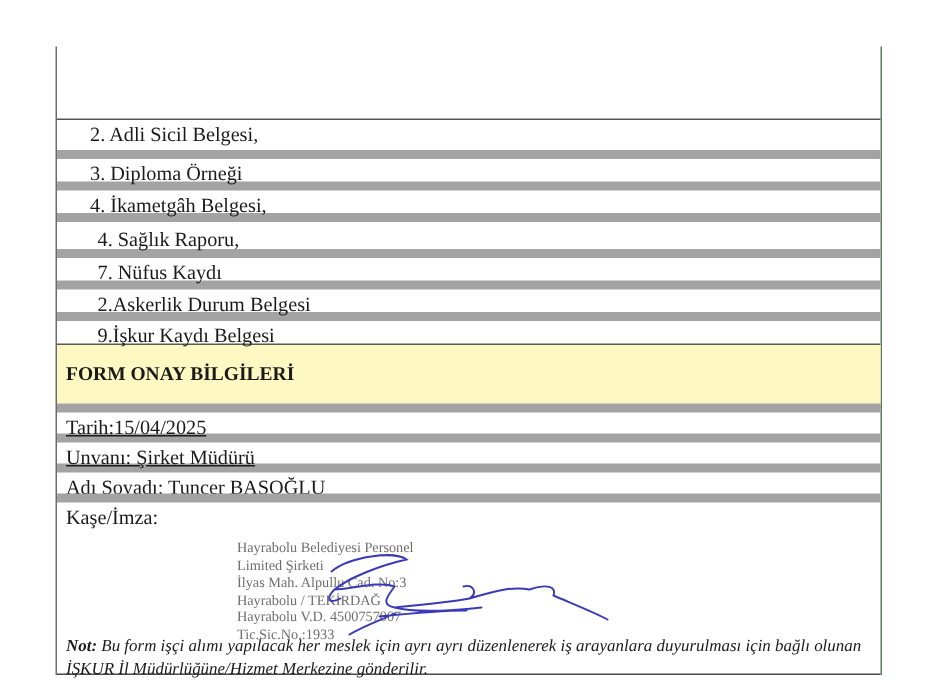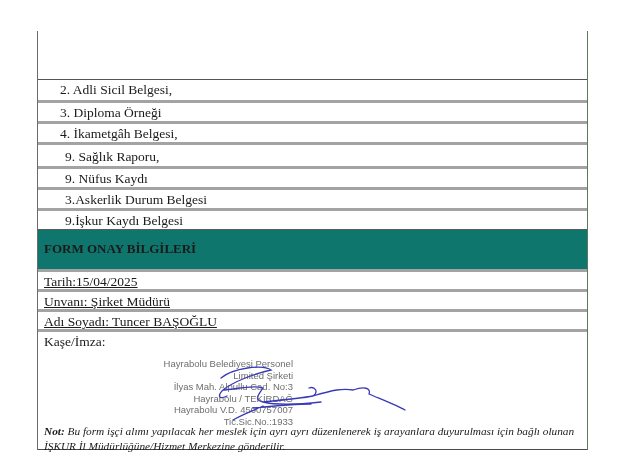--- a/index.html
+++ b/index.html
@@ -8,49 +8,49 @@
       font-family: "Liberation Serif", "DejaVu Serif", serif;
       color: #1a1a1a;
     }
     .doc-table {
       position: absolute; left: 37px; top: 31px; width: 549px;
       border-collapse: collapse;
       border-left: 1px solid #6b6b6b;
       border-right: 1px solid #5a7a5a;
     }
     .row {
-      border-top: 3px solid #a3a3a3;
+      border-top: 6px solid #a3a3a3;
       font-size: 13.5px; line-height: 19px;
       box-sizing: border-box;
     }
     .row.first { border-top: 1px solid #555; margin-top: 48px; }
     .row .txt { display: block; white-space: nowrap; }
     .list-row { height: 21px; padding-left: 22px; }
     .list-row.r5, .list-row.r6, .list-row.r7, .list-row.r8, .list-row.r9 { padding-left: 27px; }
     .list-row.r5 { height: 24px; padding-top: 2px; }
     .list-row.r6 { height: 20px; }
     .notice-row {
       padding: 2px 8px 2px 6px; height: 38px; line-height: 17px;
     }
     .notice-row .indent { display: inline-block; width: 21px; }
     .header-row {
-      background: #0f766e; height: 40px; line-height: 38px;
+      background: #fef9c3; height: 40px; line-height: 38px;
       padding-left: 6px; font-weight: bold; font-size: 13px;
       border-top: 1px solid #5a5a5a;
     }
     .field-row { height: 20px; padding-left: 6px; line-height: 19px; text-decoration: underline; }
     .sign-row {
       height: 121px; padding-left: 6px; position: relative;
       border-bottom: 1px solid #4a4a4a;
     }
     .stamp {
       position: absolute; left: 120px; top: 26px; width: 135px;
-      font-family: Liberation Sans, sans-serif;
+      font-family: Liberation Serif, serif;
       font-size: 9.5px; line-height: 11.5px; color: #6e6e6e;
-      text-align: right;
+      text-align: left;
     }
     .stamp .line { display: block; white-space: nowrap; }
     .signature {
       position: absolute; left: 155px; top: 28px; width: 240px; height: 80px;
       pointer-events: none;
     }
     .note {
       position: absolute; left: 44px; top: 424px; width: 560px;
       font-size: 11.3px; line-height: 15px; font-style: italic; color: #1a1a1a;
     }
@@ -63,27 +63,27 @@
   <div class="row first list-row">
     <span class="txt">2.   Adli Sicil Belgesi,</span>
   </div>
   <div class="row list-row">
     <span class="txt">3.   Diploma Örneği</span>
   </div>
   <div class="row list-row">
     <span class="txt">4.   İkametgâh Belgesi,</span>
   </div>
   <div class="row list-row r5">
-    <span class="txt">9.   Sağlık Raporu,</span>
+    <span class="txt">4.   Sağlık Raporu,</span>
   </div>
   <div class="row list-row r7">
-    <span class="txt">9. Nüfus Kaydı</span>
+    <span class="txt">7. Nüfus Kaydı</span>
   </div>
   <div class="row list-row r8">
-    <span class="txt">3.Askerlik Durum Belgesi</span>
+    <span class="txt">2.Askerlik Durum Belgesi</span>
   </div>
   <div class="row list-row r9">
     <span class="txt">9.İşkur Kaydı Belgesi</span>
   </div>
   <div class="row header-row">
     <span>FORM ONAY BİLGİLERİ</span>
   </div>
   <div class="row field-row">
     <span>Tarih:15/04/2025</span>
   </div>

